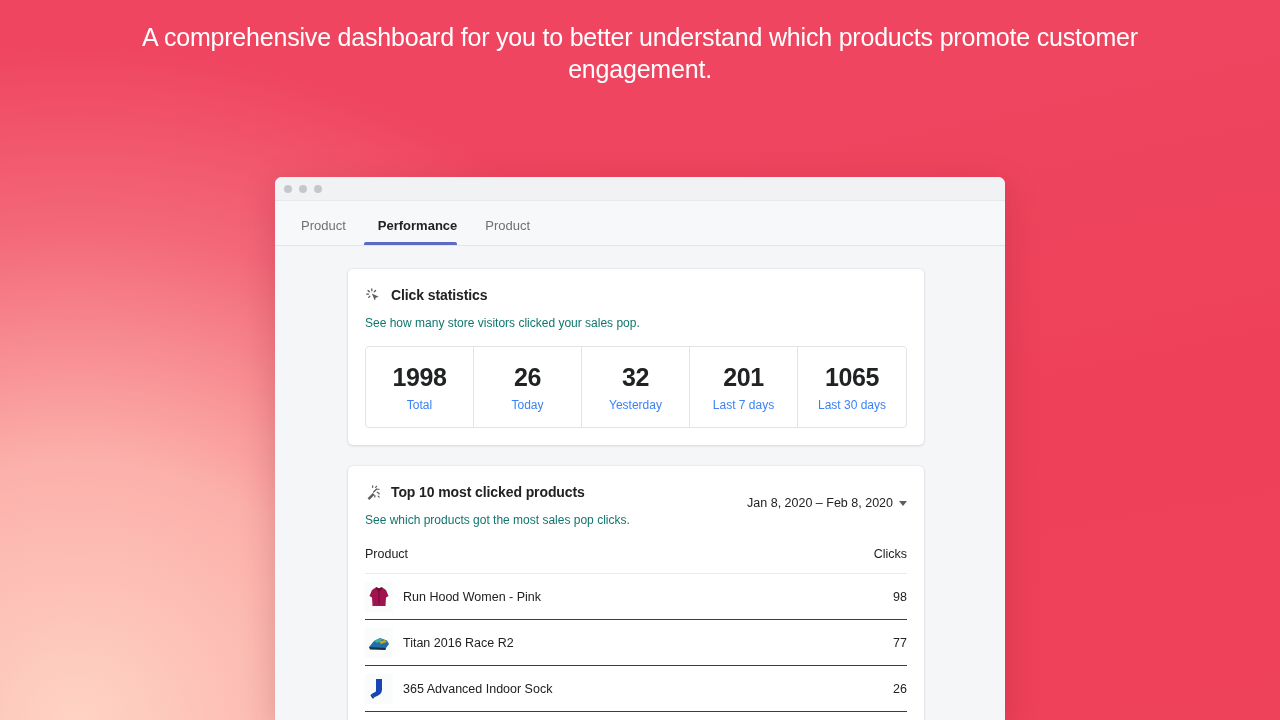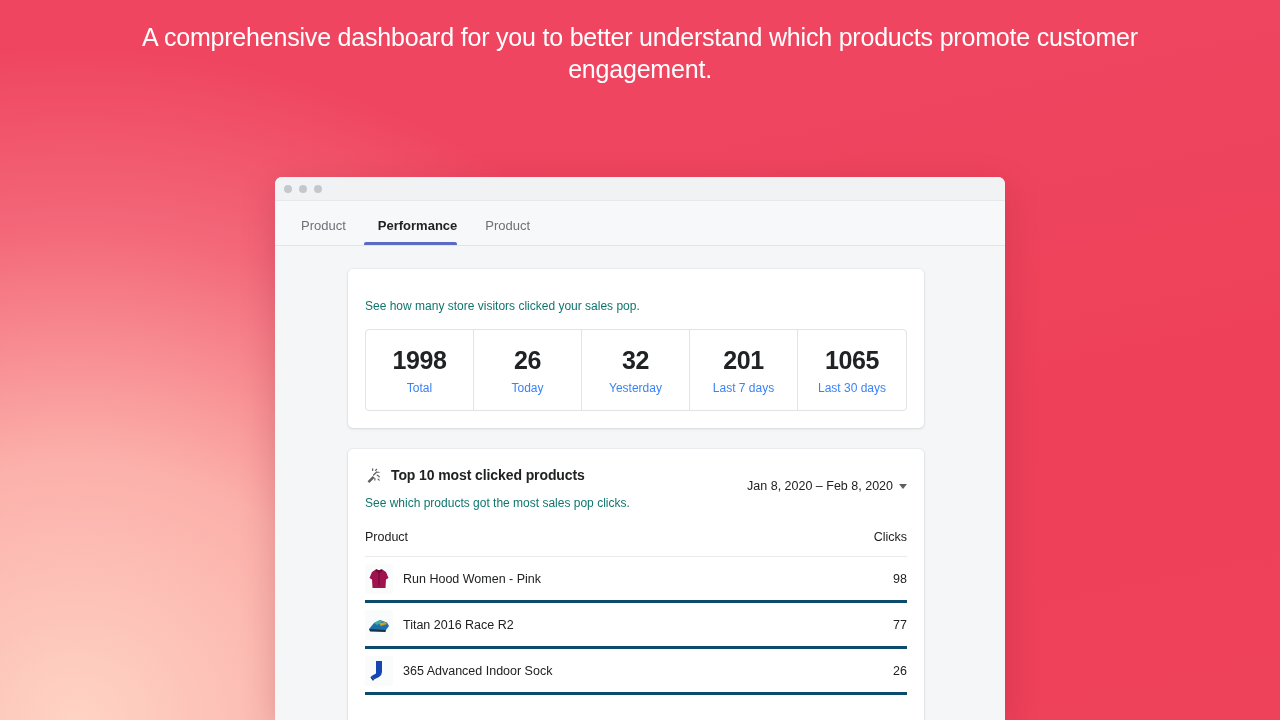--- a/index.html
+++ b/index.html
@@ -187,21 +187,21 @@
     color: #202223;
     margin-top: 19px;
     padding-bottom: 12px;
     border-bottom: 1px solid #e8eaec;
   }
 
   .prow {
     display: flex;
     align-items: center;
     height: 46px;
-    border-bottom: 3px solid #0c4a6e;
+    border-bottom: 1px solid #0c4a6e;
   }
   .prow:last-child { border-bottom: none; }
   .thumb {
     width: 28px; height: 30px;
     flex: 0 0 28px;
     border-radius: 2px;
     background: #fafbfb;
     margin-right: 10px;
     position: relative;
     overflow: hidden;
@@ -246,20 +246,35 @@
         <span>Performance</span>
       </div>
       <div class="tab">
         <span>Product</span>
       </div>
     </div>
 
     <div id="content">
 
       <div class="card">
+        <div class="card-head">
+          <span>
+            <svg class="icon-svg" width="17" height="17" viewBox="0 0 20 20" fill="none">
+              <g stroke="#5c5f62" stroke-width="1.5" stroke-linecap="round">
+                <path d="M8 2.2v2.1"></path>
+                  <path d="M3.6 4.1l1.5 1.5"></path>
+                  <path d="M2 8.4h2.1"></path>
+                <path d="M12.4 4.1l-1.5 1.5"></path>
+                  <path d="M4.3 12.2l1.4-1.4"></path>
+              </g>
+              <path d="M8.1 7.6l8.0 4.0-3.5 1.0-1.0 3.6z" fill="#5c5f62"></path>
+            </svg>
+          </span>
+          <span class="card-title">Click statistics</span>
+        </div>
         <div class="card-sub">See how many store visitors clicked your sales pop.</div>
 
         <div id="stats-grid">
           <div class="stat">
             <div class="stat-value">1998</div>
             <div class="stat-label">Total</div>
           </div>
           <div class="stat">
             <div class="stat-value">26</div>
             <div class="stat-label">Today</div>

